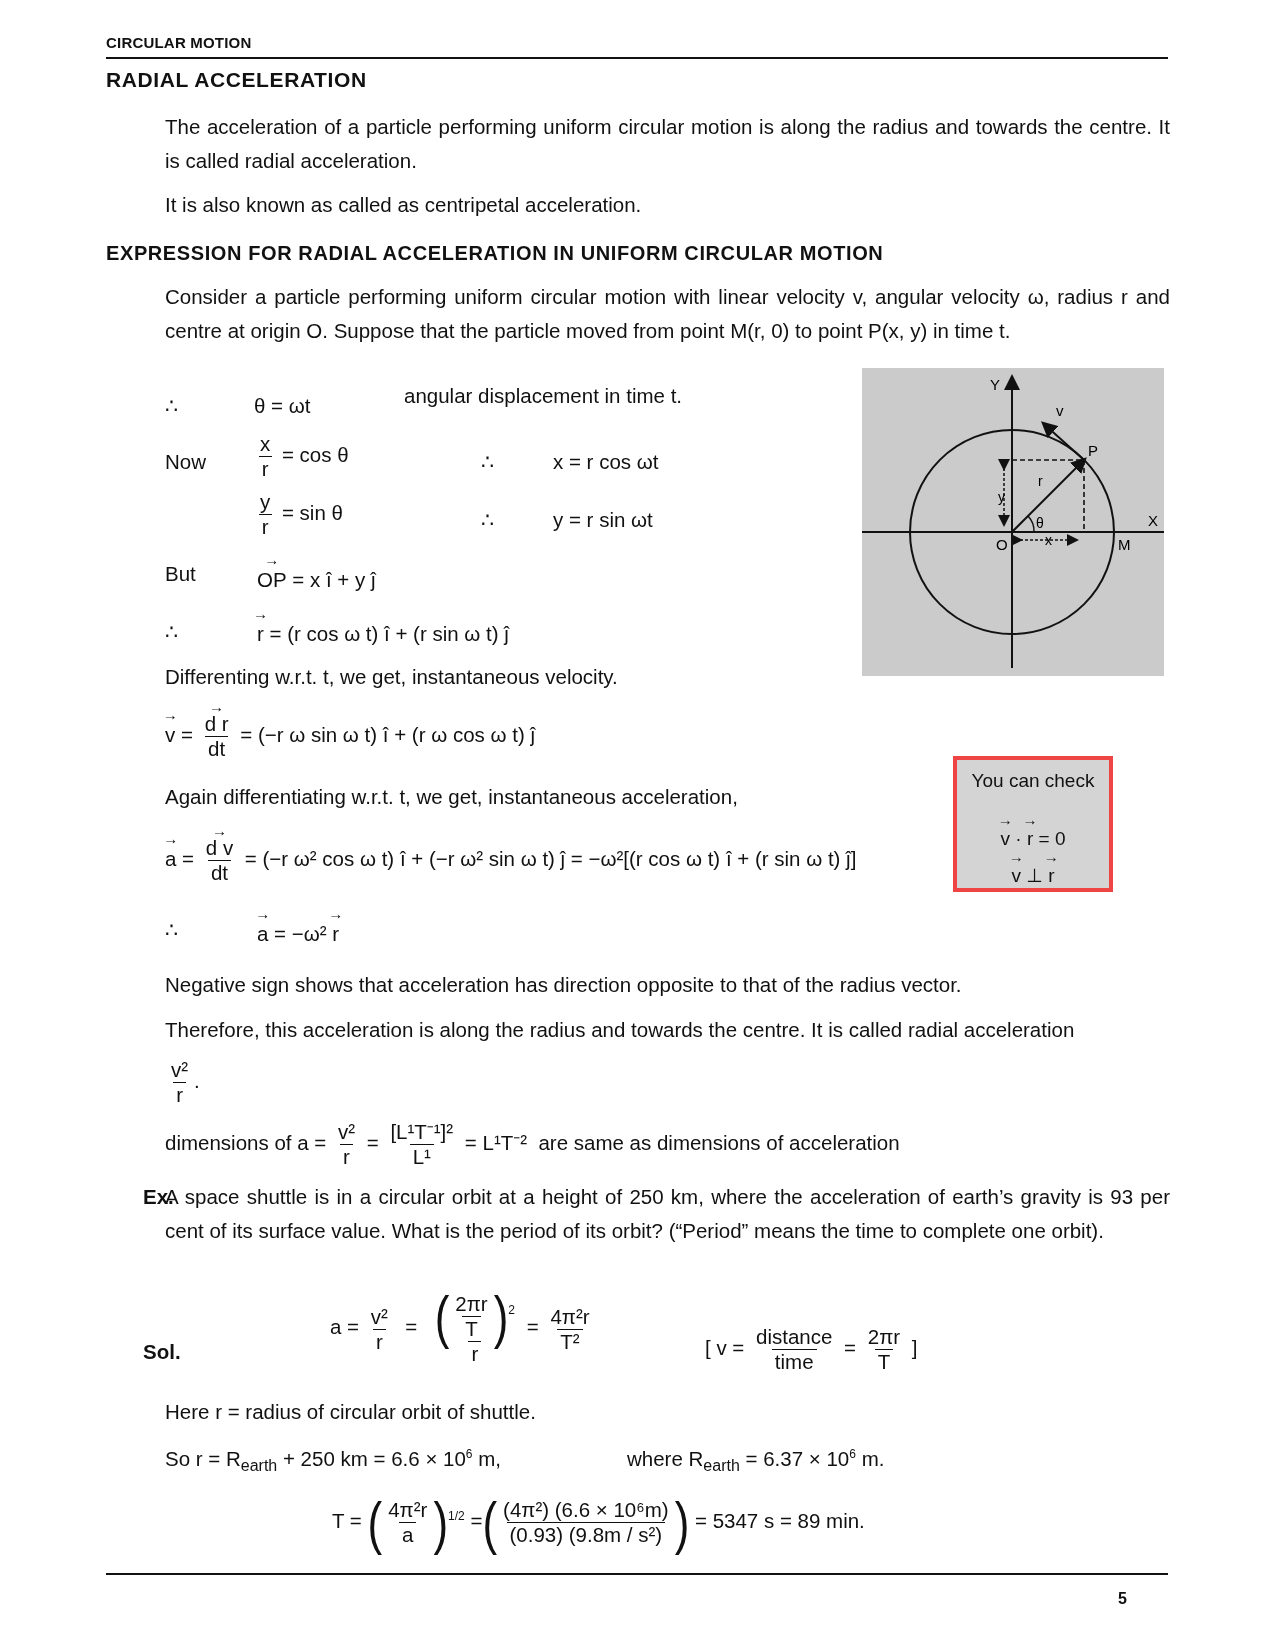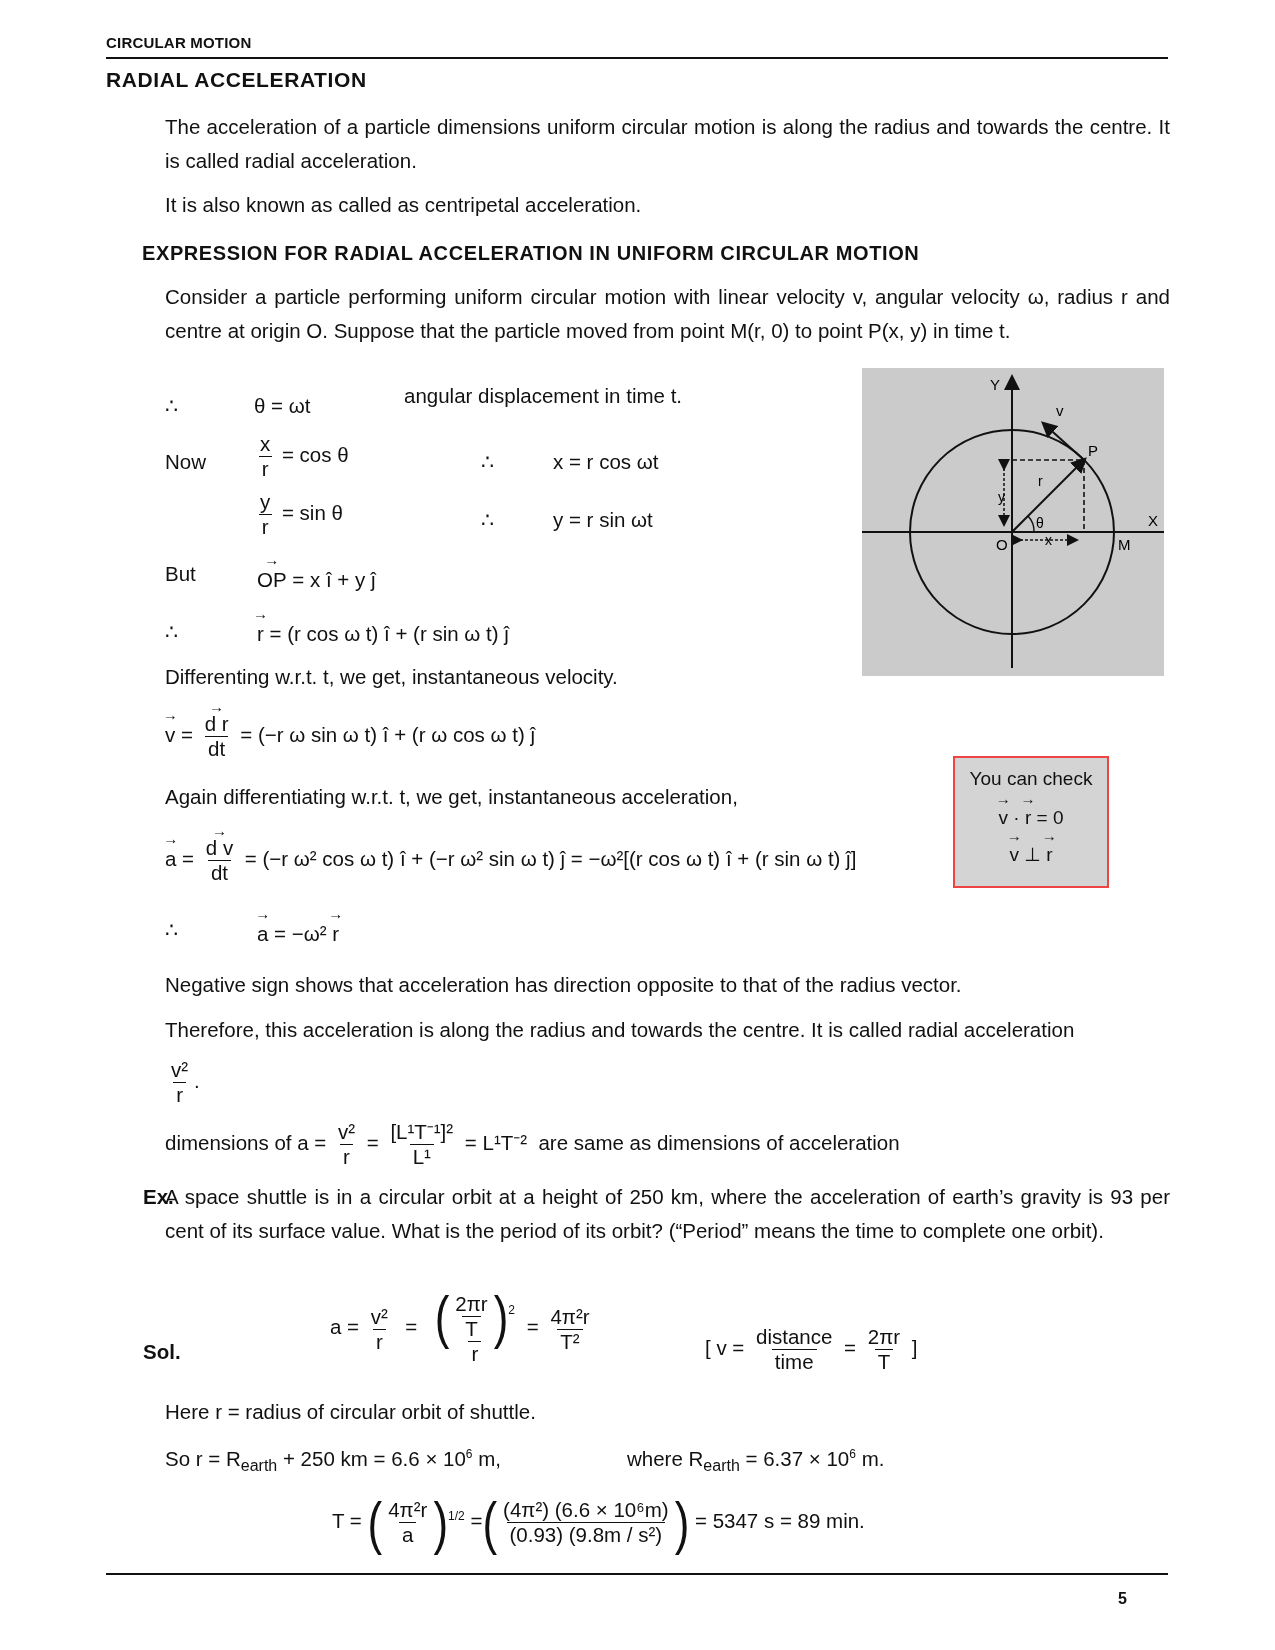--- a/index.html
+++ b/index.html
@@ -1,44 +1,44 @@
 <!DOCTYPE html>
 <html><head>
 <meta charset="utf-8">
 <style>
   html,body{margin:0;padding:0;background:#fff;}
   body{width:1275px;height:1650px;position:relative;font-family:"Liberation Sans",sans-serif;color:#111;overflow:hidden;}
   .abs{position:absolute;}
   .hdr{left:106px;top:34px;font-size:15px;font-weight:bold;letter-spacing:0.2px;}
   .hrule{left:106px;width:1062px;height:0;border-top:2px solid #111;}
   .h1{left:106px;top:68px;font-size:21px;font-weight:bold;letter-spacing:0.6px;}
-  .h2{left:106px;top:242px;font-size:20px;font-weight:bold;letter-spacing:0.6px;margin-left:36px;}
+  .h2{left:106px;top:242px;font-size:20px;font-weight:bold;letter-spacing:0.6px;}
   .para{left:165px;width:1005px;font-size:20.5px;line-height:34px;text-align:justify;}
   .t{font-size:20.5px;white-space:nowrap;}
   .frac{display:inline-flex;flex-direction:column;align-items:center;vertical-align:middle;margin:0 3px;}
   .frac .n{padding:0 3px;line-height:24px;}
   .frac .d{border-top:1.3px solid #111;padding:0 3px;line-height:24px;}
   .vec{position:relative;display:inline-block;}
   .vec::before{content:"\2192";position:absolute;top:-17px;left:50%;transform:translateX(-50%);font-size:15px;}
   sup{font-size:12px;}
   sub{font-size:16px;}
-  .checkbox{left:953px;top:756px;width:152px;height:128px;background:#d4d4d4;border:2px solid #ef4444;font-size:19px;text-align:center;}
+  .checkbox{left:953px;top:756px;width:152px;height:128px;background:#d4d4d4;border:4px solid #ef4444;font-size:19px;text-align:center;}
   .fig{left:862px;top:368px;width:302px;height:308px;background:#cbcbcb;}
   .big{font-size:44px;font-weight:200;vertical-align:middle;line-height:1;transform:scaleY(1.3);display:inline-block;}
   .bold{font-weight:bold;margin-left:37px;}
   .pagenum{left:1118px;top:1590px;font-size:16px;font-weight:bold;}
 </style>
 </head>
 <body>
 
 <div class="abs hdr">CIRCULAR MOTION</div>
 <div class="abs hrule" style="top:57px"></div>
 
 <div class="abs h1">RADIAL ACCELERATION</div>
-<div class="abs para" style="top:110px">The acceleration of a particle dimensions uniform circular motion is along the radius and towards the centre. It is called radial acceleration.</div>
+<div class="abs para" style="top:110px">The acceleration of a particle performing uniform circular motion is along the radius and towards the centre. It is called radial acceleration.</div>
 <div class="abs para" style="top:188px">It is also known as called as centripetal acceleration.</div>
 
 <div class="abs h2">EXPRESSION FOR RADIAL ACCELERATION IN UNIFORM CIRCULAR MOTION</div>
 <div class="abs para" style="top:280px">Consider a particle performing uniform circular motion with linear velocity v, angular velocity ω, radius r and centre at origin O. Suppose that the particle moved from point M(r, 0) to point P(x, y) in time t.</div>
 
 <div class="abs t" style="left:165px;top:394px">∴</div>
 <div class="abs t" style="left:254px;top:394px">θ = ωt</div>
 <div class="abs t" style="left:404px;top:384px"><span>angular displacement in time t.</span></div>
 
 <div class="abs t" style="left:165px;top:450px">Now</div>
@@ -175,21 +175,21 @@
     </span><span class="big">)</span><sup>1/2</sup>
   =<span class="big">(</span><span class="frac">
       <span class="n">(4π²) (6.6 × 10⁶m)</span>
       <span class="d">(0.93) (9.8m / s²)</span>
     </span><span class="big">)</span>
   <span>= 5347 s = 89  min.</span>
 </div>
 
 <div class="abs checkbox">
   <div style="margin-top:10px">You can check</div>
-  <div style="margin-top:17px"><span class="vec">v</span> · <span class="vec">r</span> = 0</div>
+  <div style="margin-top:36px"><span class="vec">v</span> · <span class="vec">r</span> = 0</div>
   <div style="margin-top:14px"><span class="vec">v</span> ⊥ <span class="vec">r</span></div>
 </div>
 
 <div class="abs fig">
   <svg width="302" height="308" viewBox="0 0 302 308">
     <defs>
       <marker id="ah" markerWidth="8" markerHeight="8" refX="6" refY="4" orient="auto">
           <path d="M0,0 L8,4 L0,8 z" fill="#111"></path>
         </marker>
     </defs>

